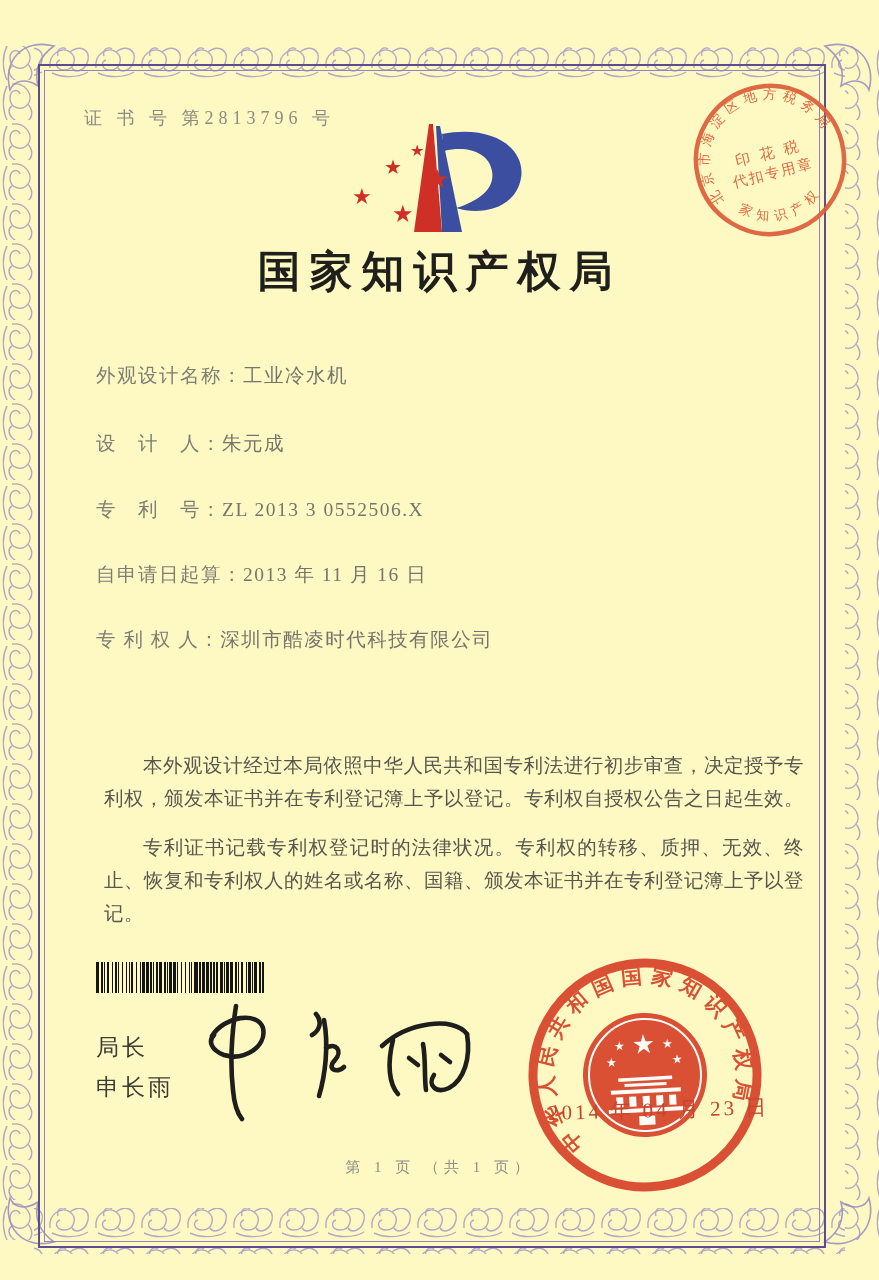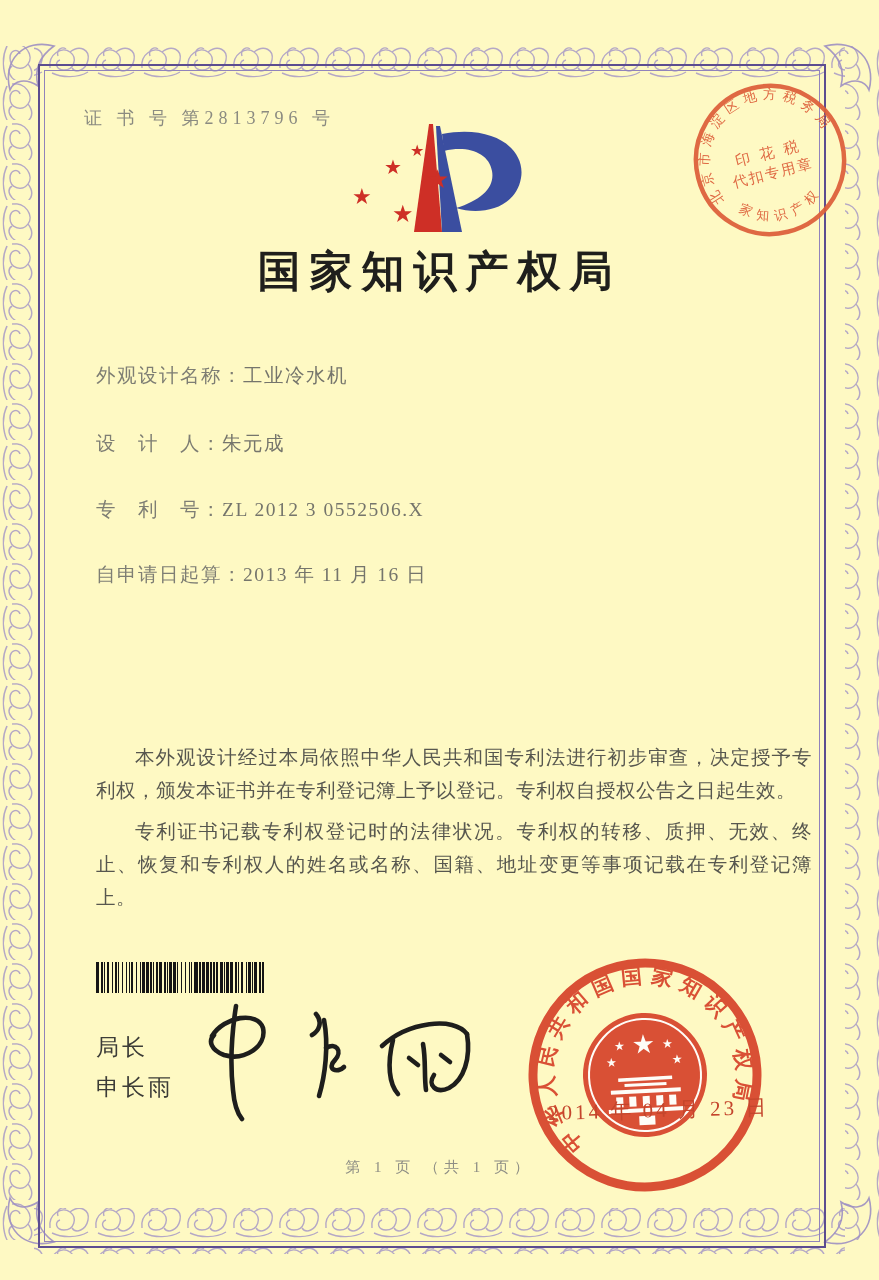--- a/index.html
+++ b/index.html
@@ -34,21 +34,21 @@
   .field{
     position:absolute;left:96px;font-size:19.5px;color:#7e7e74;
     letter-spacing:1.5px;white-space:nowrap;
   }
   .field .val{color:#75756c;}
   
   .body-text{
     position:absolute;left:88px;top:733px;width:732px;
     font-size:19.5px;line-height:33px;color:#57574f;text-align:justify;
   }
-  .body-text p{margin:8px;text-indent:2em;letter-spacing:.5px;}
+  .body-text p{margin:16px;text-indent:2em;letter-spacing:.5px;}
   
   .barcode{
     position:absolute;left:96px;top:962px;width:274px;height:31px;
     display:flex;align-items:stretch;overflow:hidden;
   }
   .barcode span{height:100%;flex:none;}
   
   .sig-title{position:absolute;left:96px;top:1032px;font-size:23px;color:#3c3c37;letter-spacing:3px;font-family:"Liberation Sans","DejaVu Sans",sans-serif;}
   .sig-name{position:absolute;left:96px;top:1072px;font-size:23px;color:#3c3c37;letter-spacing:3px;font-family:"Liberation Sans","DejaVu Sans",sans-serif;}
   .sig-hand{position:absolute;left:196px;top:998px;width:290px;height:125px;}
@@ -138,29 +138,32 @@
 
   <div class="title">国家知识产权局</div>
 
   <div class="field" style="top:430px">
     <span>设　计　人：</span><span class="val">朱元成</span>
   </div>
   <div class="field" style="top:362px">
     <span>外观设计名称：</span><span class="val">工业冷水机</span>
   </div>
   <div class="field" style="top:496px">
-    <span>专　利　号：</span><span class="val">ZL 2012 3 0552506.X</span>
+    <span>专　利　号：</span><span class="val">ZL 2013 3 0552506.X</span>
   </div>
   <div class="field" style="top:561px">
     <span>自申请日起算：</span><span class="val">2013 年 11 月 16 日</span>
   </div>
+  <div class="field" style="top:626px">
+    <span>专 利 权 人：</span><span class="val">深圳市酷凌时代科技有限公司</span>
+  </div>
 
   <div class="body-text">
     <p>本外观设计经过本局依照中华人民共和国专利法进行初步审查，决定授予专利权，颁发本证书并在专利登记簿上予以登记。专利权自授权公告之日起生效。</p>
-    <p>专利证书记载专利权登记时的法律状况。专利权的转移、质押、无效、终止、恢复和专利权人的姓名或名称、国籍、地址变更等事项记载在专利登记簿上。</p>
+    <p>专利证书记载专利权登记时的法律状况。专利权的转移、质押、无效、终止、恢复和专利权人的姓名或名称、国籍、颁发本证书并在专利登记簿上予以登记。</p>
   </div>
 
   <div class="barcode" id="barcode">
       <span style="width: 3.45px; background: rgb(21, 21, 21);"></span>
       <span style="width: 1.15px; background: transparent;"></span>
       <span style="width: 2.3px; background: rgb(21, 21, 21);"></span>
       <span style="width: 1.15px; background: transparent;"></span>
       <span style="width: 1.15px; background: rgb(21, 21, 21);"></span>
       <span style="width: 2.3px; background: transparent;"></span>
       <span style="width: 1.15px; background: rgb(21, 21, 21);"></span>

